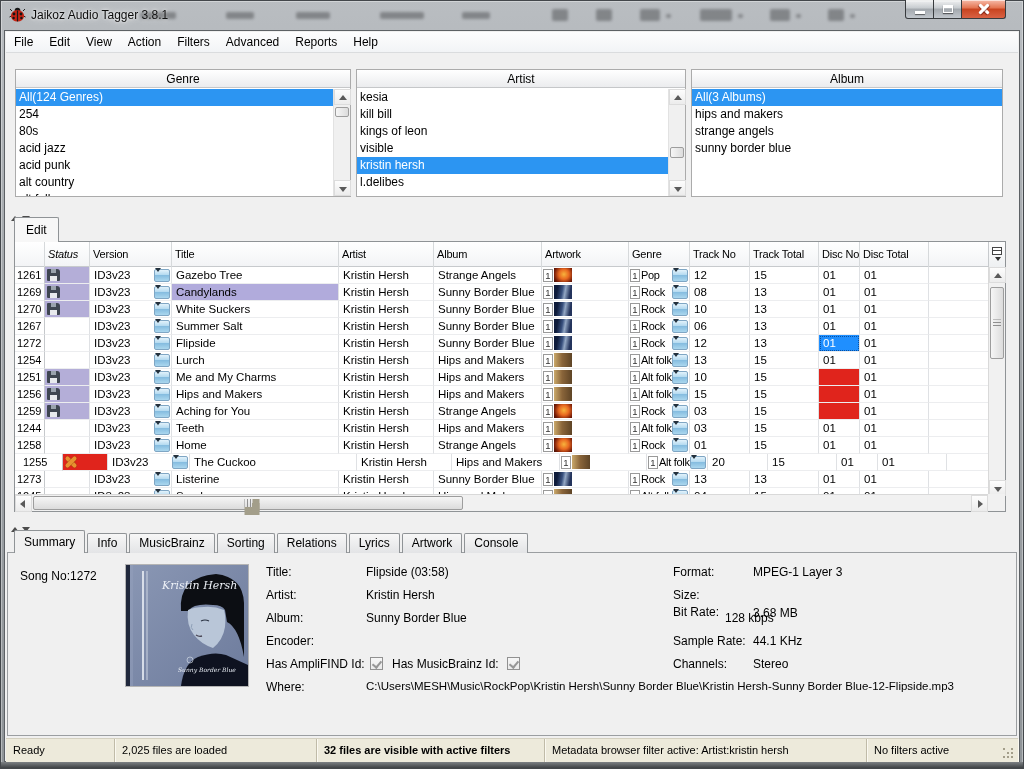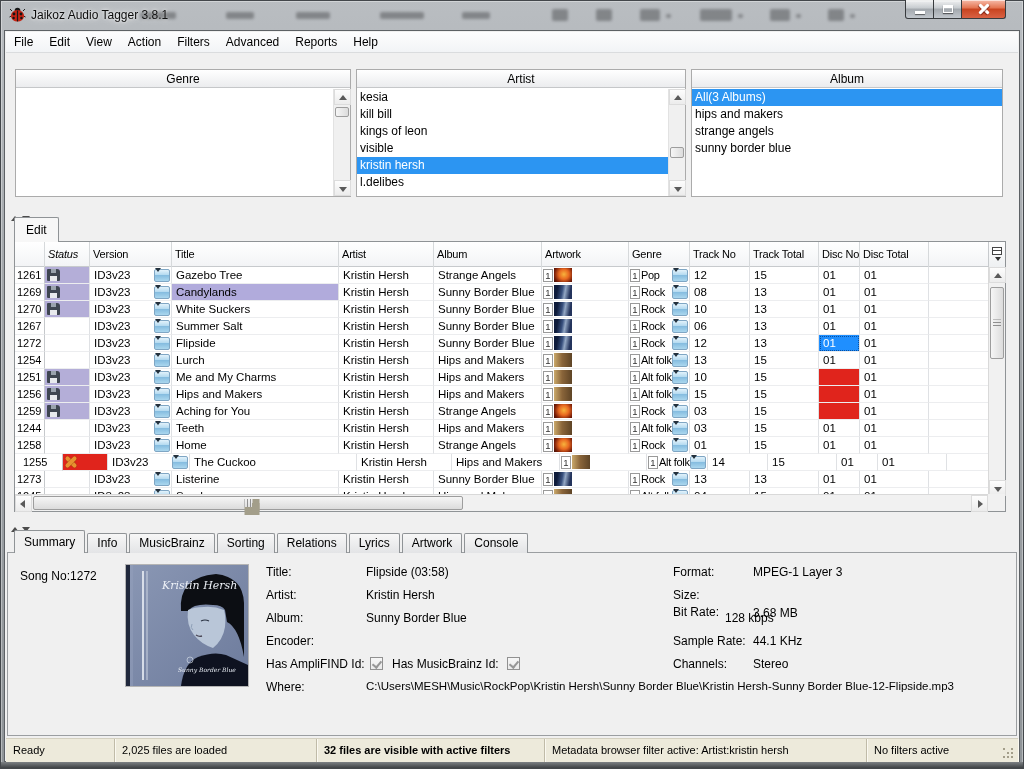--- a/index.html
+++ b/index.html
@@ -180,20 +180,29 @@
         <span class="menu-item">View</span>
         <span class="menu-item">Action</span>
         <span class="menu-item">Filters</span>
         <span class="menu-item">Advanced</span>
         <span class="menu-item">Reports</span>
         <span class="menu-item">Help</span>
       </div>
 
     <div class="panel" style="left:10px;width:336px;">
       <div class="panel-hdr">Genre</div>
+      <div class="panel-list" style="right:17px;">
+          <div class="li sel">All(124 Genres)</div>
+          <div class="li">254</div>
+          <div class="li">80s</div>
+          <div class="li">acid jazz</div>
+          <div class="li">acid punk</div>
+          <div class="li">alt country</div>
+          <div class="li">alt folk</div>
+        </div>
       <div class="sb-v">
         <div class="sb-btn" style="top:0;">
             <i class="tri-u"></i>
           </div>
         <div class="sb-thumb" style="top:18px;height:10px;"></div>
         <div class="sb-btn" style="bottom:0;">
             <i class="tri-d"></i>
           </div>
       </div>
     </div>
@@ -554,21 +563,21 @@
             <div class="td" style="width: 108px;">Hips and Makers</div>
             <div class="td c-artwork" style="width: 87px;">
               <span class="badge">1</span>
               <span class="thumb art-hips"></span>
             </div>
             <div class="td c-genre" style="width: 61px;">
               <span class="badge">1</span>
               <span class="gtext">Alt folk</span>
               <span class="dd"><i class="tri"></i></span>
             </div>
-            <div class="td" style="width: 60px;">14</div>
+            <div class="td" style="width: 60px;">20</div>
             <div class="td" style="width: 69px;">15</div>
             <div class="td" style="width: 41px;">01</div>
             <div class="td" style="width: 69px;">01</div>
             <div class="td filler" style="width: 59px;"></div>
           </div>
           <div class="tr">
             <div class="td rownum" style="width: 30px;">1273</div>
             <div class="td c-status" style="width: 45px;"></div>
             <div class="td c-version" style="width: 82px;">
               <span class="vtext">ID3v23</span>

